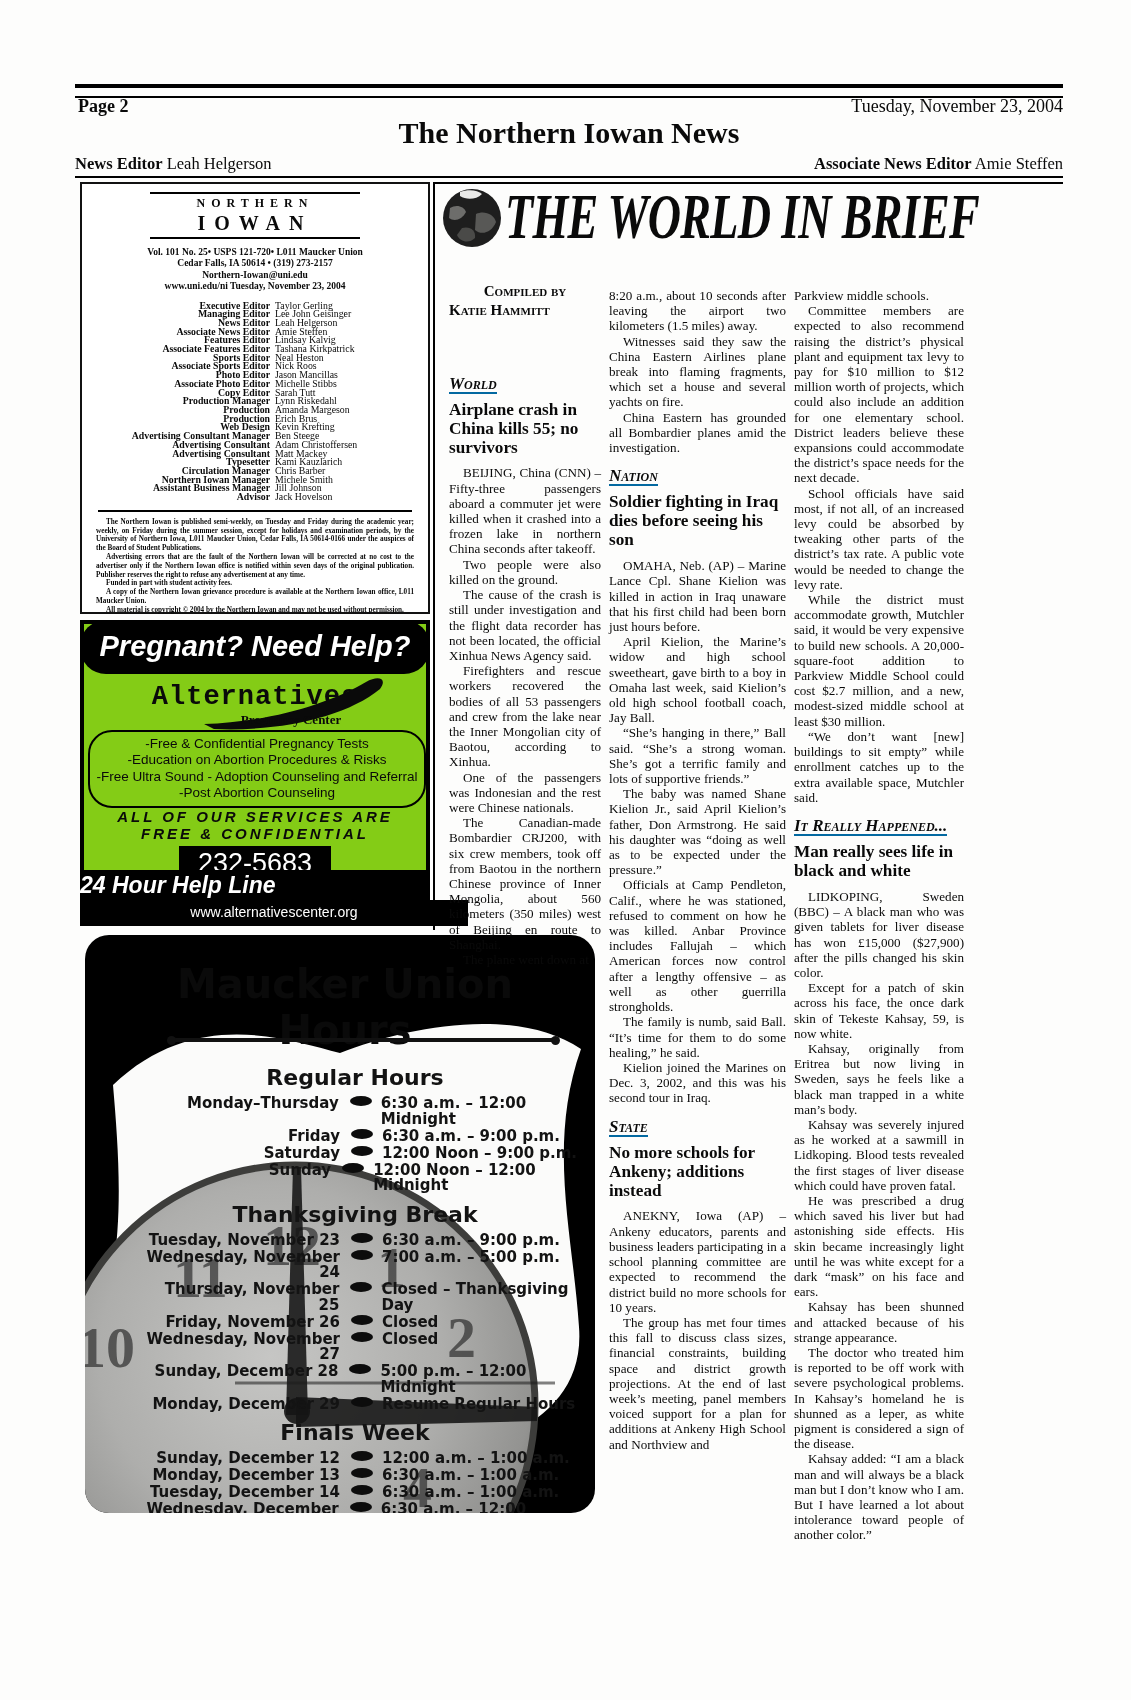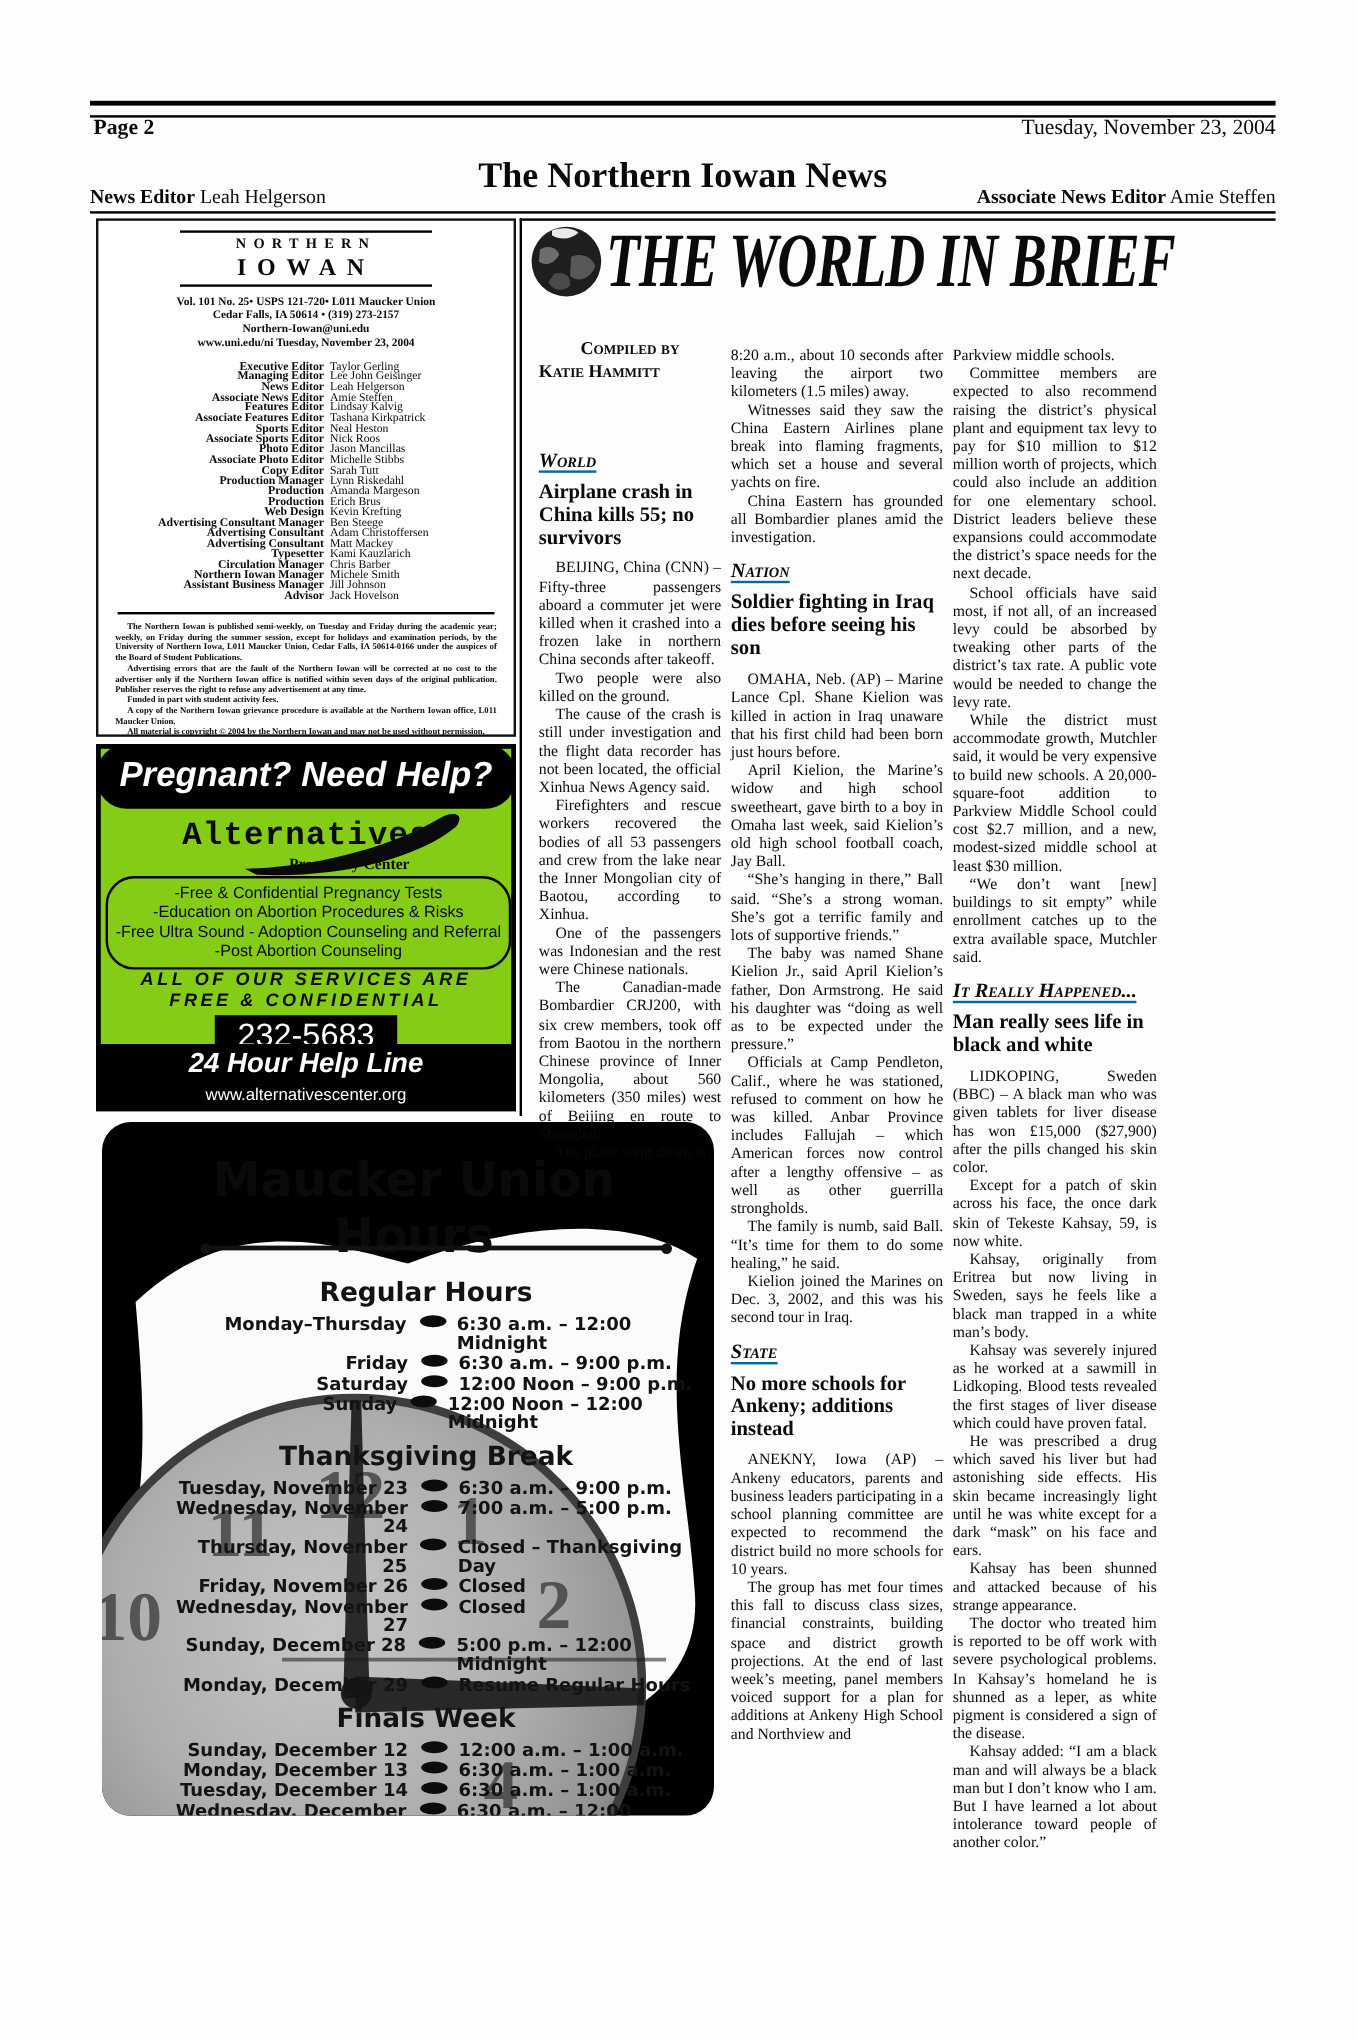--- a/index.html
+++ b/index.html
@@ -4,21 +4,21 @@
 <style>
   html,body{margin:0;padding:0;background:#e8e8e6;}
   #page{position:relative;width:1131px;height:1700px;background:#fdfdfc;margin:0 auto;
         font-family:"Liberation Serif",serif;color:#0a0a0a;overflow:hidden;}
   .abs{position:absolute;}
 
   
   #top-rule{left:75px;top:84px;width:988px;height:8px;border-top:4px solid #000;border-bottom:2px solid #000;}
   #page-label{left:78px;top:96px;font-weight:bold;font-size:18px;}
   #page-date{left:75px;top:96px;width:988px;text-align:right;font-size:18px;}
-  #paper-title{left:75px;top:130px;width:988px;text-align:center;font-weight:bold;font-size:30px;}
+  #paper-title{left:75px;top:116px;width:988px;text-align:center;font-weight:bold;font-size:30px;}
   #editors-row{left:75px;top:154px;width:988px;font-size:16.5px;}
   #editors-row .lft{float:left;} #editors-row .rgt{float:right;}
   .ed-label{font-weight:bold;}
   #header-rule{left:75px;top:176px;width:988px;border-top:2.5px solid #000;}
 
   
   #masthead{left:80px;top:182px;width:350px;height:432px;border:2.5px solid #111;background:#fff;
             padding:6px 10px;box-sizing:border-box;text-align:center;}
   #mh-logo{width:210px;margin:2px auto 0;}
   #mh-logo .bar{height:0;border-top:2.5px solid #000;}
@@ -45,22 +45,22 @@
   #svc-box{position:absolute;left:4px;top:106px;width:330px;border:2px solid #000;border-radius:24px;
            padding:4px 2px;font-family:"Liberation Sans",sans-serif;font-size:13.5px;line-height:1.22;text-align:center;}
   #tagline{position:absolute;left:0;top:184px;width:100%;text-align:center;font-family:"Liberation Sans",sans-serif;
            font-style:italic;font-weight:bold;font-size:15px;letter-spacing:3px;line-height:1.15;}
   #phone-box{position:absolute;left:95px;top:222px;width:152px;background:#000;color:#fff;text-align:center;
              font-family:"Liberation Sans",sans-serif;font-size:27px;padding:2px 0 4px;}
   #preg-addr{position:absolute;left:0;top:258px;width:100%;text-align:center;
              font-family:"Liberation Sans",sans-serif;font-size:10.5px;line-height:1.25;}
   #help-band{position:absolute;left:-4px;bottom:22px;width:350px;height:30px;background:#000;color:#fff;
              font-family:"Liberation Sans",sans-serif;font-style:italic;font-weight:bold;font-size:23px;
-             text-align:center;line-height:30px;}
-  #site-band{position:absolute;left:-4px;bottom:-4px;width:350px;height:26px;background:#000;color:#fff;
+             text-align:left;line-height:30px;}
+  #site-band{position:absolute;left:-4px;bottom:-4px;width:388px;height:26px;background:#000;color:#fff;
              font-family:"Liberation Sans",sans-serif;font-size:14px;text-align:center;line-height:24px;}
 
   
   #maucker{left:85px;top:935px;width:510px;height:578px;background:#000;border-radius:24px;overflow:hidden;}
   #mk-svg{position:absolute;left:0;top:0;}
   #mk-title{position:absolute;left:40px;top:26px;width:440px;text-align:center;color:#0a0a0a;
             font-family:"DejaVu Sans",sans-serif;font-weight:bold;font-size:40px;letter-spacing:0px;}
   #mk-underline{position:absolute;left:87px;top:103px;width:383px;border-top:4px solid #111;}
   #mk-underline::before,#mk-underline::after{content:"";position:absolute;top:-6px;width:9px;height:9px;border-radius:50%;background:#111;}
   #mk-underline::before{left:-5px;} #mk-underline::after{right:-5px;}

